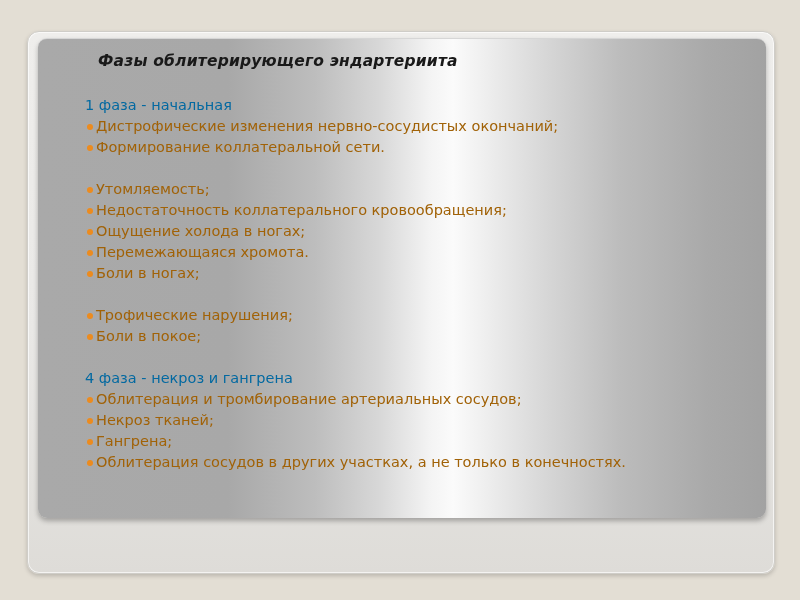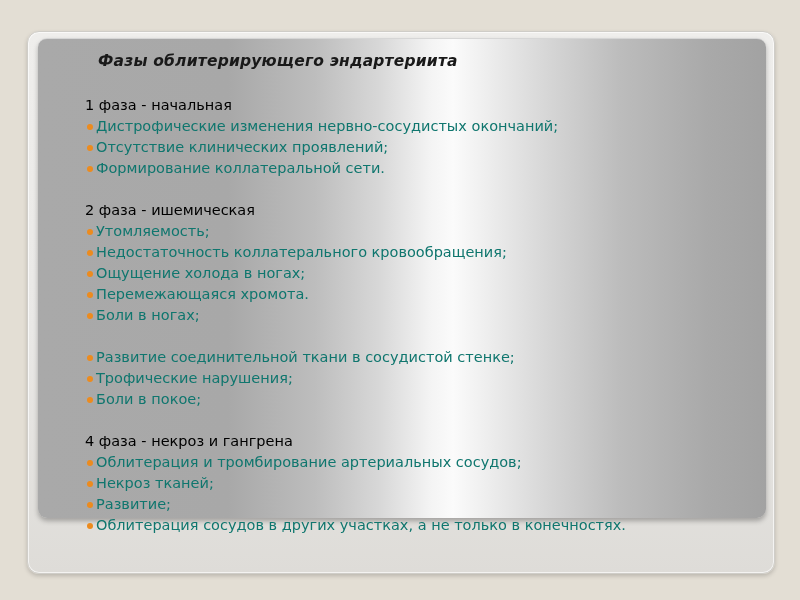--- a/index.html
+++ b/index.html
@@ -83,27 +83,27 @@
     position: absolute;
     left: 57px;
     top: 95px;
     width: 700px;
   }
 
   .line {
     height: 21px;
     line-height: 21px;
     font-size: 14.5px;
-    color: #0f766e;
+    color: #a16207;
     white-space: nowrap;
     position: relative;
   }
   .line.phase-head {
     padding-left: 0;
-    color: #000000;
+    color: #0369a1;
   }
   .line.bullet {
     padding-left: 11px;
   }
   .line.bullet .dot {
     position: absolute;
     left: 2px;
     top: 7.5px;
     width: 6px;
     height: 6px;
@@ -118,33 +118,30 @@
 <body>
 
 <div id="slide-frame"></div>
 <div id="content-box"></div>
 
 <div id="text-layer">
   <div id="slide-title">Фазы облитерирующего эндартериита</div>
   <div id="body-text">
       <div class="line phase-head">1 фаза - начальная</div>
       <div class="line bullet"><span class="dot" style="background: rgb(236, 139, 30);"></span><span>Дистрофические изменения нервно-сосудистых окончаний;</span></div>
-      <div class="line bullet"><span class="dot" style="background: rgb(236, 139, 30);"></span><span>Отсутствие клинических проявлений;</span></div>
       <div class="line bullet"><span class="dot" style="background: rgb(236, 139, 30);"></span><span>Формирование коллатеральной сети.</span></div>
       <div class="line spacer"></div>
-      <div class="line phase-head">2 фаза - ишемическая</div>
       <div class="line bullet"><span class="dot" style="background: rgb(236, 139, 30);"></span><span>Утомляемость;</span></div>
       <div class="line bullet"><span class="dot" style="background: rgb(236, 139, 30);"></span><span>Недостаточность коллатерального кровообращения;</span></div>
       <div class="line bullet"><span class="dot" style="background: rgb(236, 139, 30);"></span><span>Ощущение холода в ногах;</span></div>
       <div class="line bullet"><span class="dot" style="background: rgb(236, 139, 30);"></span><span>Перемежающаяся хромота.</span></div>
       <div class="line bullet"><span class="dot" style="background: rgb(236, 139, 30);"></span><span>Боли в ногах;</span></div>
       <div class="line spacer"></div>
-      <div class="line bullet"><span class="dot" style="background: rgb(236, 139, 30);"></span><span>Развитие соединительной ткани в сосудистой стенке;</span></div>
       <div class="line bullet"><span class="dot" style="background: rgb(236, 139, 30);"></span><span>Трофические нарушения;</span></div>
       <div class="line bullet"><span class="dot" style="background: rgb(236, 139, 30);"></span><span>Боли в покое;</span></div>
       <div class="line spacer"></div>
       <div class="line phase-head">4 фаза - некроз и гангрена</div>
       <div class="line bullet"><span class="dot" style="background: rgb(236, 139, 30);"></span><span>Облитерация и тромбирование артериальных сосудов;</span></div>
       <div class="line bullet"><span class="dot" style="background: rgb(236, 139, 30);"></span><span>Некроз тканей;</span></div>
-      <div class="line bullet"><span class="dot" style="background: rgb(236, 139, 30);"></span><span>Развитие;</span></div>
+      <div class="line bullet"><span class="dot" style="background: rgb(236, 139, 30);"></span><span>Гангрена;</span></div>
       <div class="line bullet"><span class="dot" style="background: rgb(236, 139, 30);"></span><span>Облитерация сосудов в других участках, а не только в конечностях.</span></div>
     </div>
 </div>
 
 </body></html>

